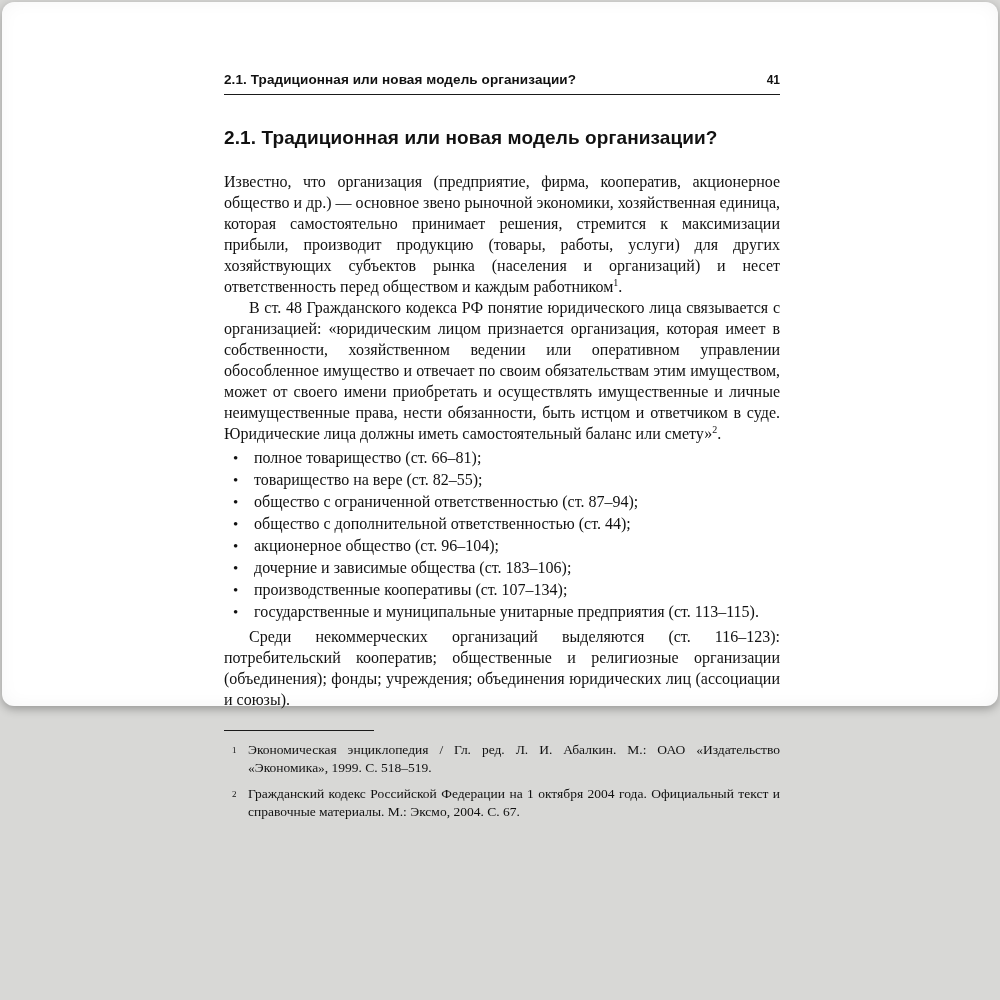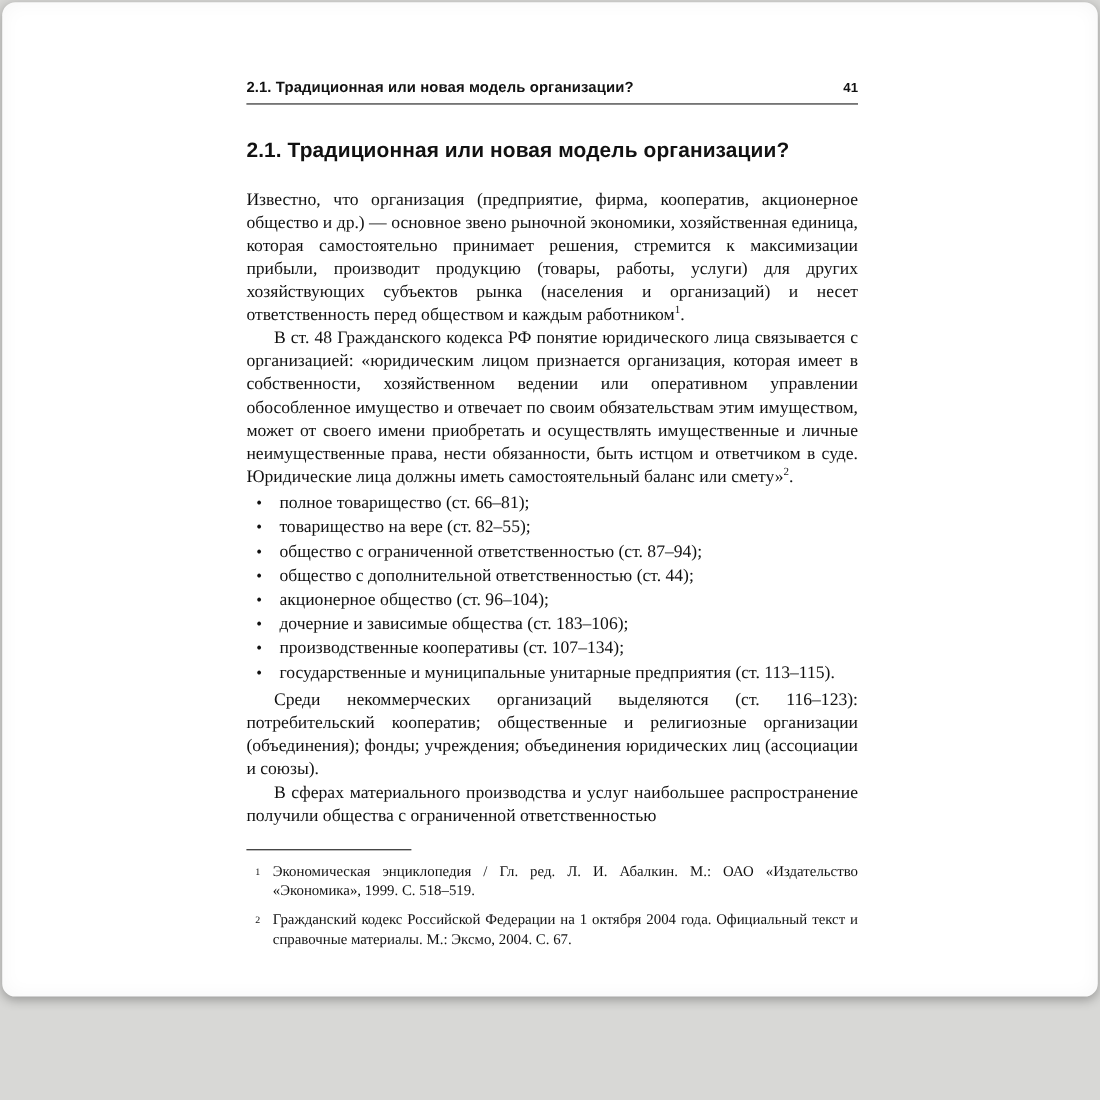--- a/index.html
+++ b/index.html
@@ -7,21 +7,21 @@
     margin: 0;
     padding: 0;
     width: 1000px;
     height: 1000px;
     background: #d8d8d6;
     overflow: hidden;
   }
   .page {
     position: absolute;
     left: 2px; top: 2px;
-    width: 996px; height: 904px;
+    width: 996px; height: 704px;
     background: #ffffff;
     border-radius: 12px;
     box-shadow: 0 3px 10px rgba(0,0,0,0.30), inset 0 0 18px rgba(0,0,0,0.04);
   }
   .content {
     position: absolute;
     left: 222px;
     top: 70px;
     width: 556px;
     color: #111;
@@ -144,21 +144,20 @@
           <span class="li-text">производственные кооперативы (ст. 107–134);</span>
         </li>
       <li class="bullet-item">
           <span class="bullet">•</span>
           <span class="li-text">государственные и муниципальные унитарные предприятия (ст. 113–115).</span>
         </li>
     </ul>
 
     <p class="para">Среди некоммерческих организаций выделяются (ст. 116–123): потребительский кооператив; общественные и религиозные организации (объединения); фонды; учреждения; объединения юридических лиц (ассоциации и союзы).</p>
 
-    <p class="para">В сферах материального производства и услуг наибольшее распространение получили общества с ограниченной ответственностью</p>
 
     <div class="footnote-rule"></div>
 
     <div class="footnotes">
       <div class="footnote">
           <sup class="fn-marker">1</sup>
           <span class="fn-text">Экономическая энциклопедия / Гл. ред. Л. И. Абалкин. М.: ОАО «Издательство «Экономика», 1999. С. 518–519.</span>
         </div>
       <div class="footnote">
           <sup class="fn-marker">2</sup>

